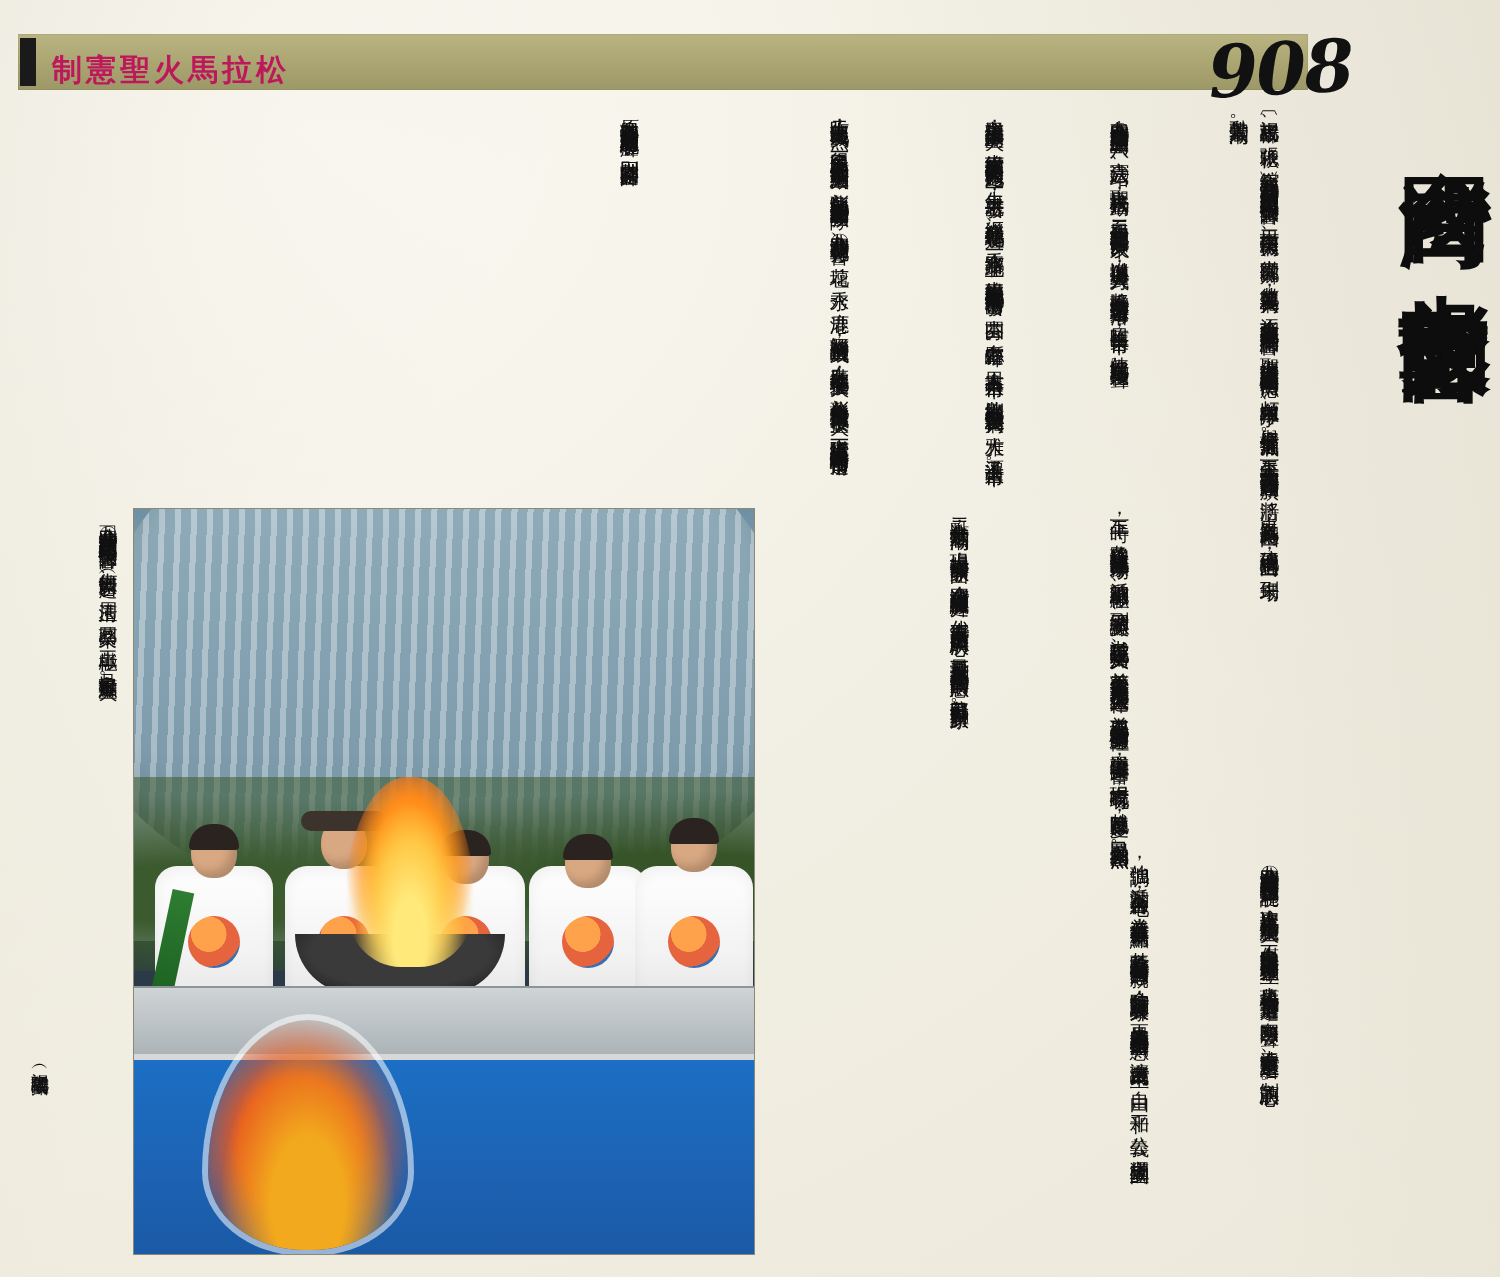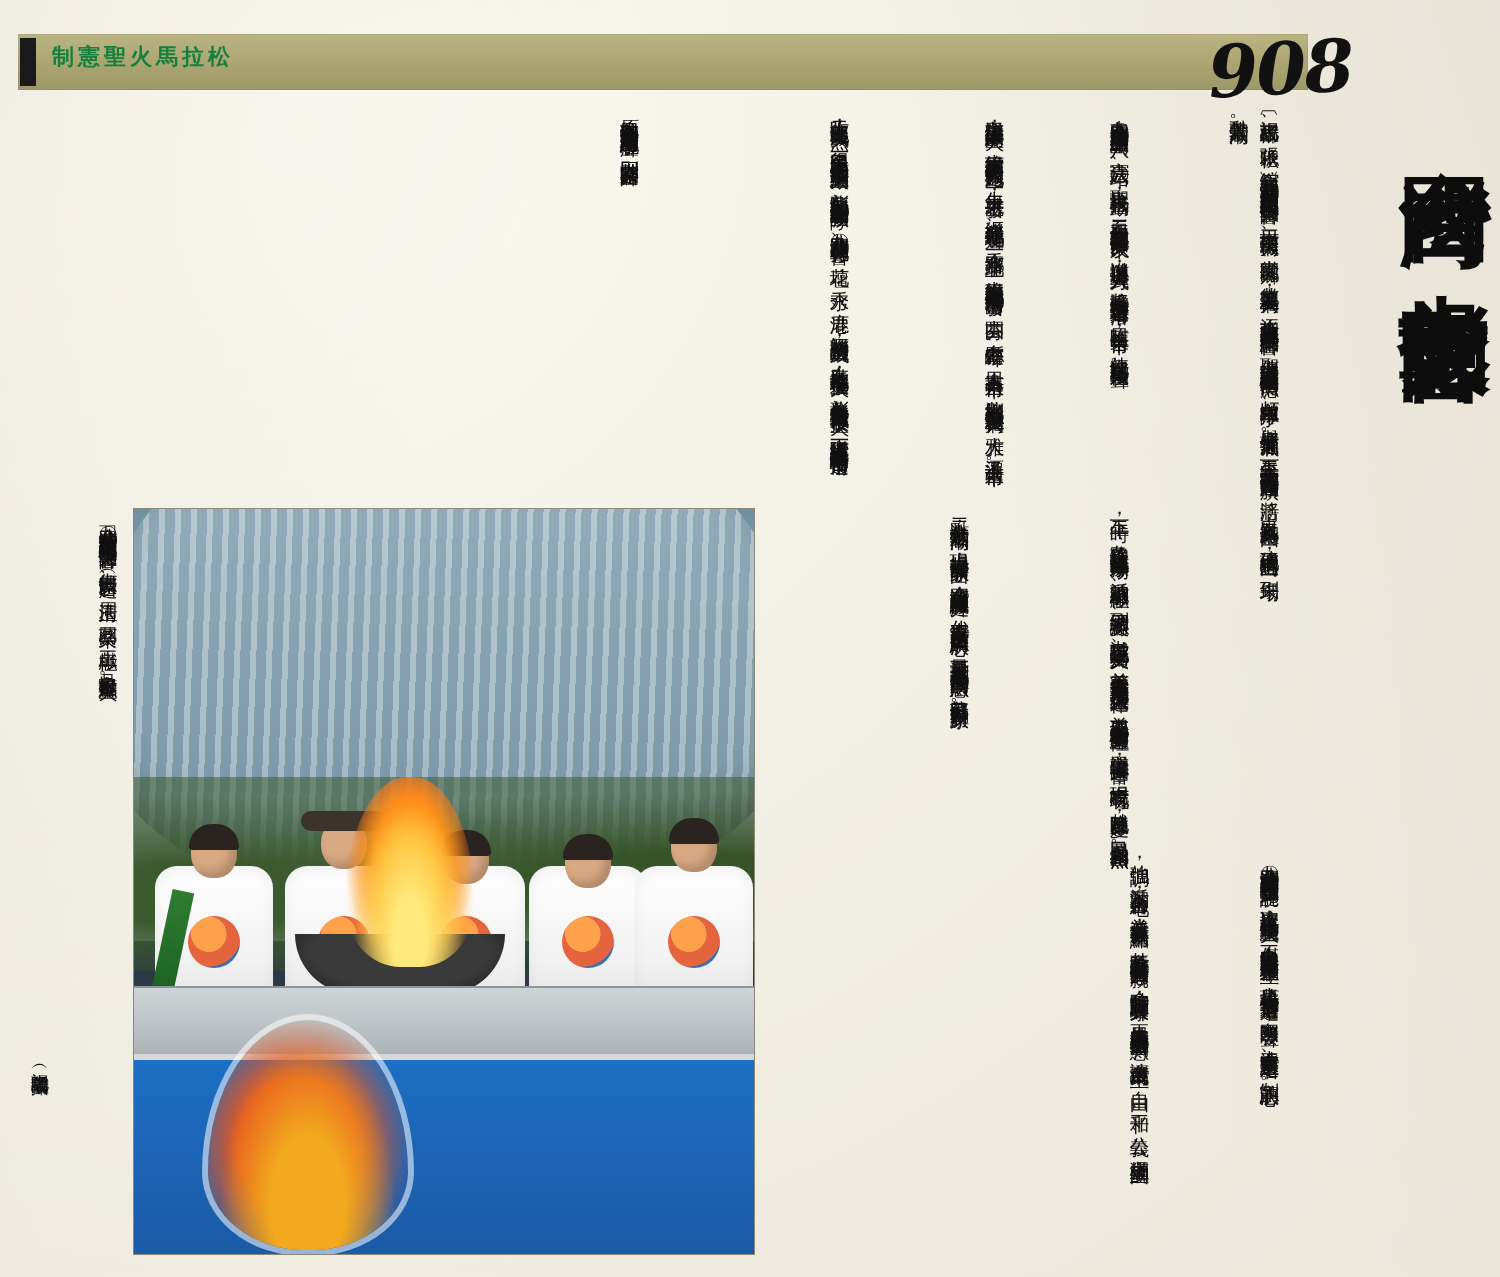--- a/index.html
+++ b/index.html
@@ -27,22 +27,22 @@
   #kicker-band{
     position:absolute;left:18px;top:34px;width:1290px;height:56px;
     background:linear-gradient(180deg,#b9b482 0%,#a9a470 55%,#9d9868 100%);
     box-shadow:inset 0 0 0 1px rgba(0,0,0,0.05);
   }
   #kicker-bar{
     position:absolute;left:20px;top:38px;width:16px;height:48px;
     background:#1a1a1a;
   }
   #kicker-text{
-    position:absolute;left:52px;top:42px;
-    font-size:22px;font-weight:bold;letter-spacing:4px;color:#15803d;
+    position:absolute;left:52px;top:50px;
+    font-size:30px;font-weight:bold;letter-spacing:4px;color:#be185d;
     font-family:"DejaVu Sans","Liberation Sans",sans-serif;
   }
   
   #headline{
     position:absolute;right:8px;top:96px;
     width:150px;height:1160px;
     writing-mode:vertical-rl;
     text-orientation:upright;
     font-size:92px;font-weight:bold;line-height:1.02;
     letter-spacing:4px;color:#0d0d0d;

